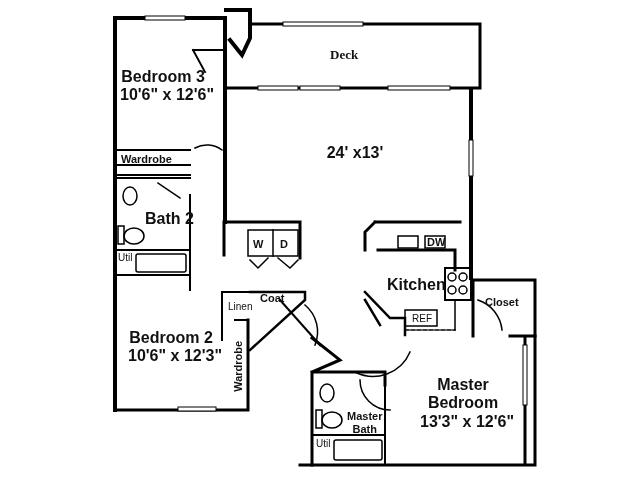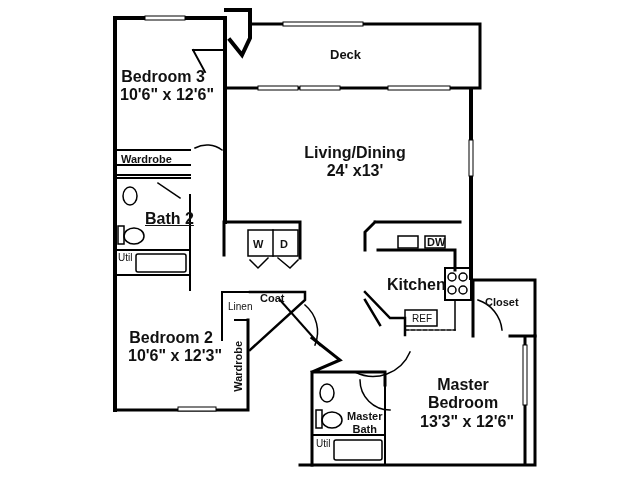--- a/index.html
+++ b/index.html
@@ -84,35 +84,34 @@
     <path d="M360 380 A30 30 0 0 0 390 410" stroke-width="1.5"></path>
     <path d="M385 385 L385 465" stroke-width="2"></path>
     <ellipse cx="327" cy="393" rx="7" ry="9" stroke-width="1.5"></ellipse>
     <rect x="316" y="410" width="6" height="18" stroke-width="1.5"></rect>
     <ellipse cx="332" cy="420" rx="10" ry="8" stroke-width="1.5"></ellipse>
     <path d="M312 435 L385 435" stroke-width="2"></path>
     <rect x="334" y="440" width="48" height="20" rx="2" stroke-width="1.5"></rect>
   </g>
 </svg>
 
-<div class="lbl big" style="left:330px;top:48px;">Deck</div>
+<div class="lbl big" style="left:330px;top:48px;font-family:Liberation Serif, serif;">Deck</div>
 
 <div class="lbl mid" style="left:120px;top:68px;width:86px;">
   <span>Bedroom 3</span>
   <span>10'6" x 12'6"</span>
 </div>
 
 <div class="lbl mid" style="left:300px;top:144px;width:110px;">
-  <span>Living/Dining</span>
   <span>24' x13'</span>
 </div>
 
 <div class="lbl sm" style="left:121px;top:153px;">Wardrobe</div>
 
-<div class="lbl mid" style="left:145px;top:210px;text-decoration:underline;">Bath 2</div>
+<div class="lbl mid" style="left:145px;top:210px;">Bath 2</div>
 
 <div class="lbl xs" style="left:118px;top:252px;">Util</div>
 
 <div class="lbl sm" style="left:253px;top:238px;">W</div>
 <div class="lbl sm" style="left:280px;top:238px;">D</div>
 
 <div class="lbl sm" style="left:427px;top:236px;">DW</div>
 
 <div class="lbl mid" style="left:387px;top:276px;">Kitchen</div>
 

